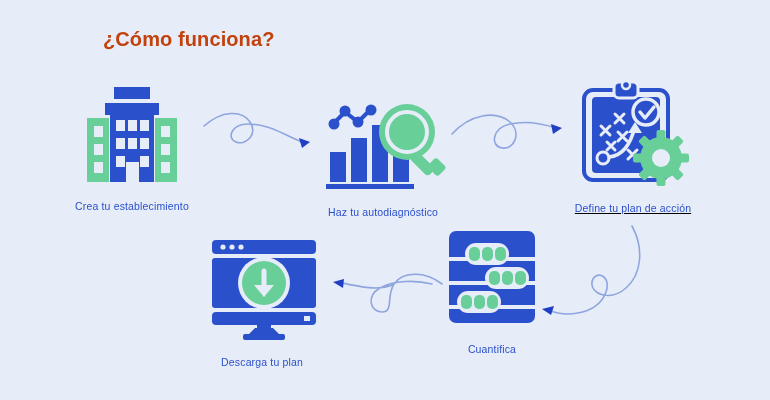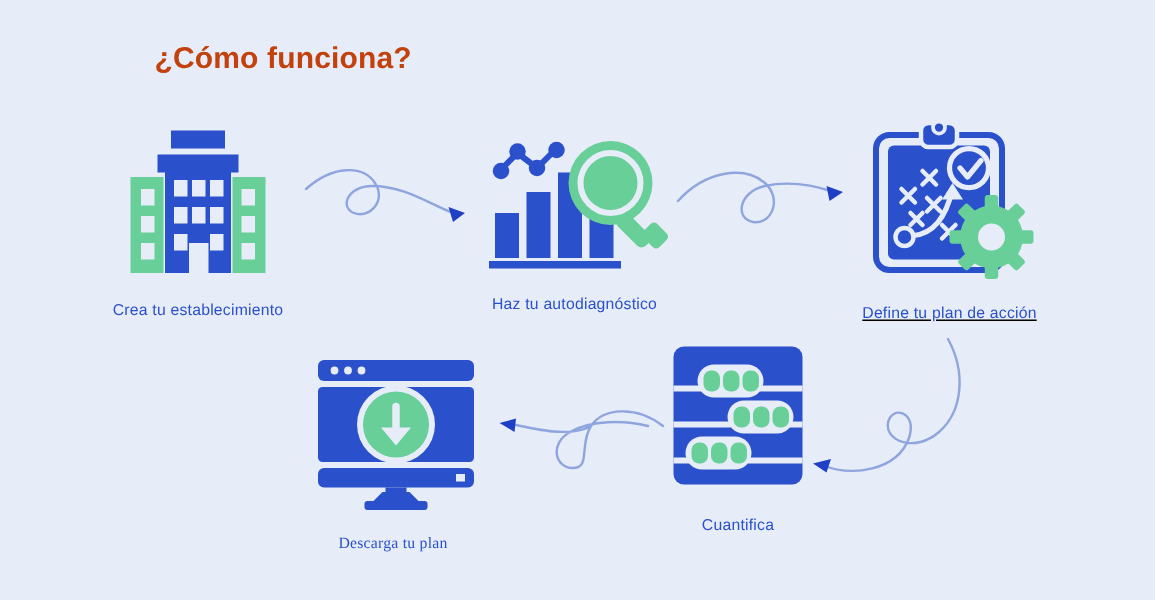--- a/index.html
+++ b/index.html
@@ -29,23 +29,23 @@
   .step-label {
     margin-top:10px;
     font-size:10.5px;
     color:#2b50cc;
     white-space:nowrap;
     text-align:center;
     letter-spacing:0.15px;
   }
   
   #step-1 { left:72px;  top:82px;  width:120px; }
-  #step-2 { left:318px; top:78px;  width:130px; }
+  #step-2 { left:318px; top:88px;  width:130px; }
   #step-3 { left:568px; top:76px;  width:130px;text-decoration:underline; }
-  #step-4 { left:197px; top:230px; width:130px;font-family:Liberation Serif, serif; }
+  #step-4 { left:197px; top:230px; width:130px; }
   #step-5 { left:437px; top:223px; width:110px; }
 
   .connector { position:absolute; }
   #connector-1 { left:198px; top:104px; }
   #connector-2 { left:448px; top:104px; }
   #connector-3 { left:540px; top:222px; }
   #connector-4 { left:328px; top:262px; }
 </style>
 </head>
 <body>

